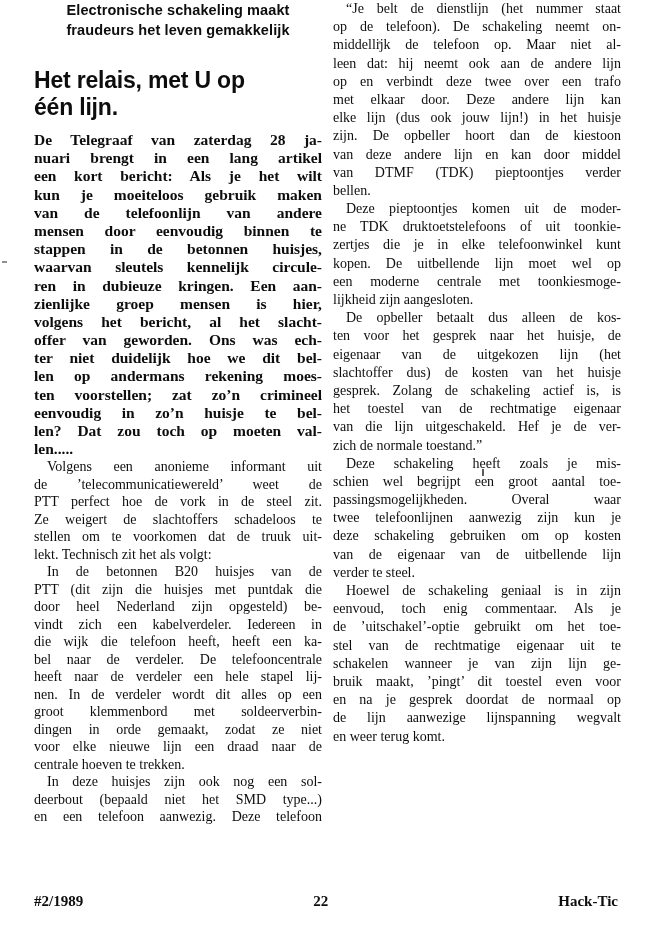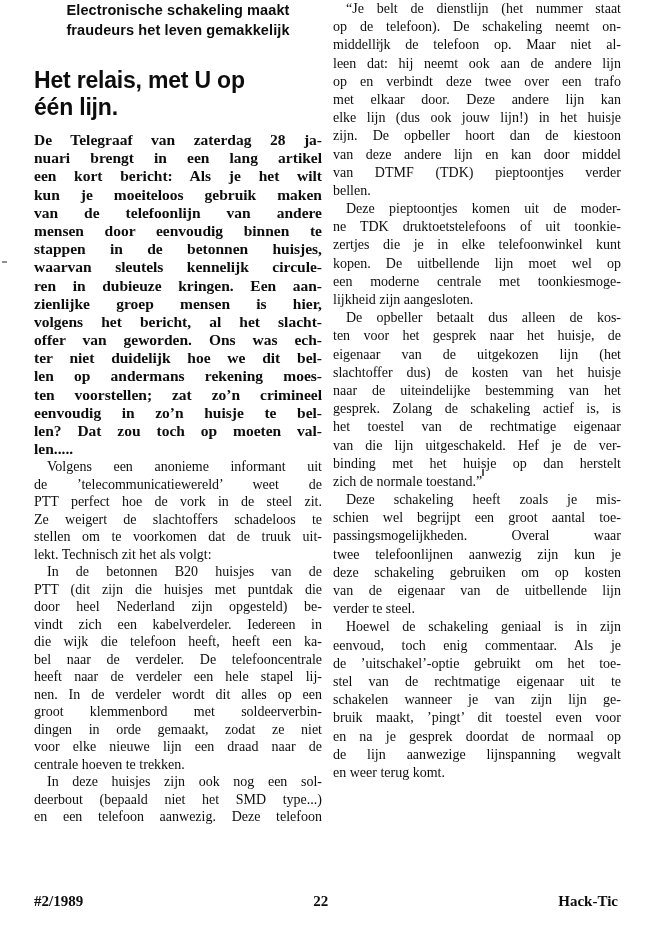--- a/index.html
+++ b/index.html
@@ -167,25 +167,23 @@
           <div class="line">zertjes die je in elke telefoonwinkel kunt</div>
           <div class="line">kopen. De uitbellende lijn moet wel op</div>
           <div class="line">een moderne centrale met toonkiesmoge-</div>
           <div class="line para-end">lijkheid zijn aangesloten.</div>
         </div>
         <div class="para para-body">
           <div class="line first indented">De opbeller betaalt dus alleen de kos-</div>
           <div class="line">ten voor het gesprek naar het huisje, de</div>
           <div class="line">eigenaar van de uitgekozen lijn (het</div>
           <div class="line">slachtoffer dus) de kosten van het huisje</div>
-          <div class="line">naar de uiteindelijke bestemming van het</div>
           <div class="line">gesprek. Zolang de schakeling actief is, is</div>
           <div class="line">het toestel van de rechtmatige eigenaar</div>
           <div class="line">van die lijn uitgeschakeld. Hef je de ver-</div>
-          <div class="line">binding met het huisje op dan herstelt</div>
           <div class="line para-end">zich de normale toestand.”</div>
         </div>
         <div class="para para-body">
           <div class="line first indented">Deze schakeling heeft zoals je mis-</div>
           <div class="line">schien wel begrijpt een groot aantal toe-</div>
           <div class="line">passingsmogelijkheden. Overal waar</div>
           <div class="line">twee telefoonlijnen aanwezig zijn kun je</div>
           <div class="line">deze schakeling gebruiken om op kosten</div>
           <div class="line">van de eigenaar van de uitbellende lijn</div>
           <div class="line para-end">verder te steel.</div>

